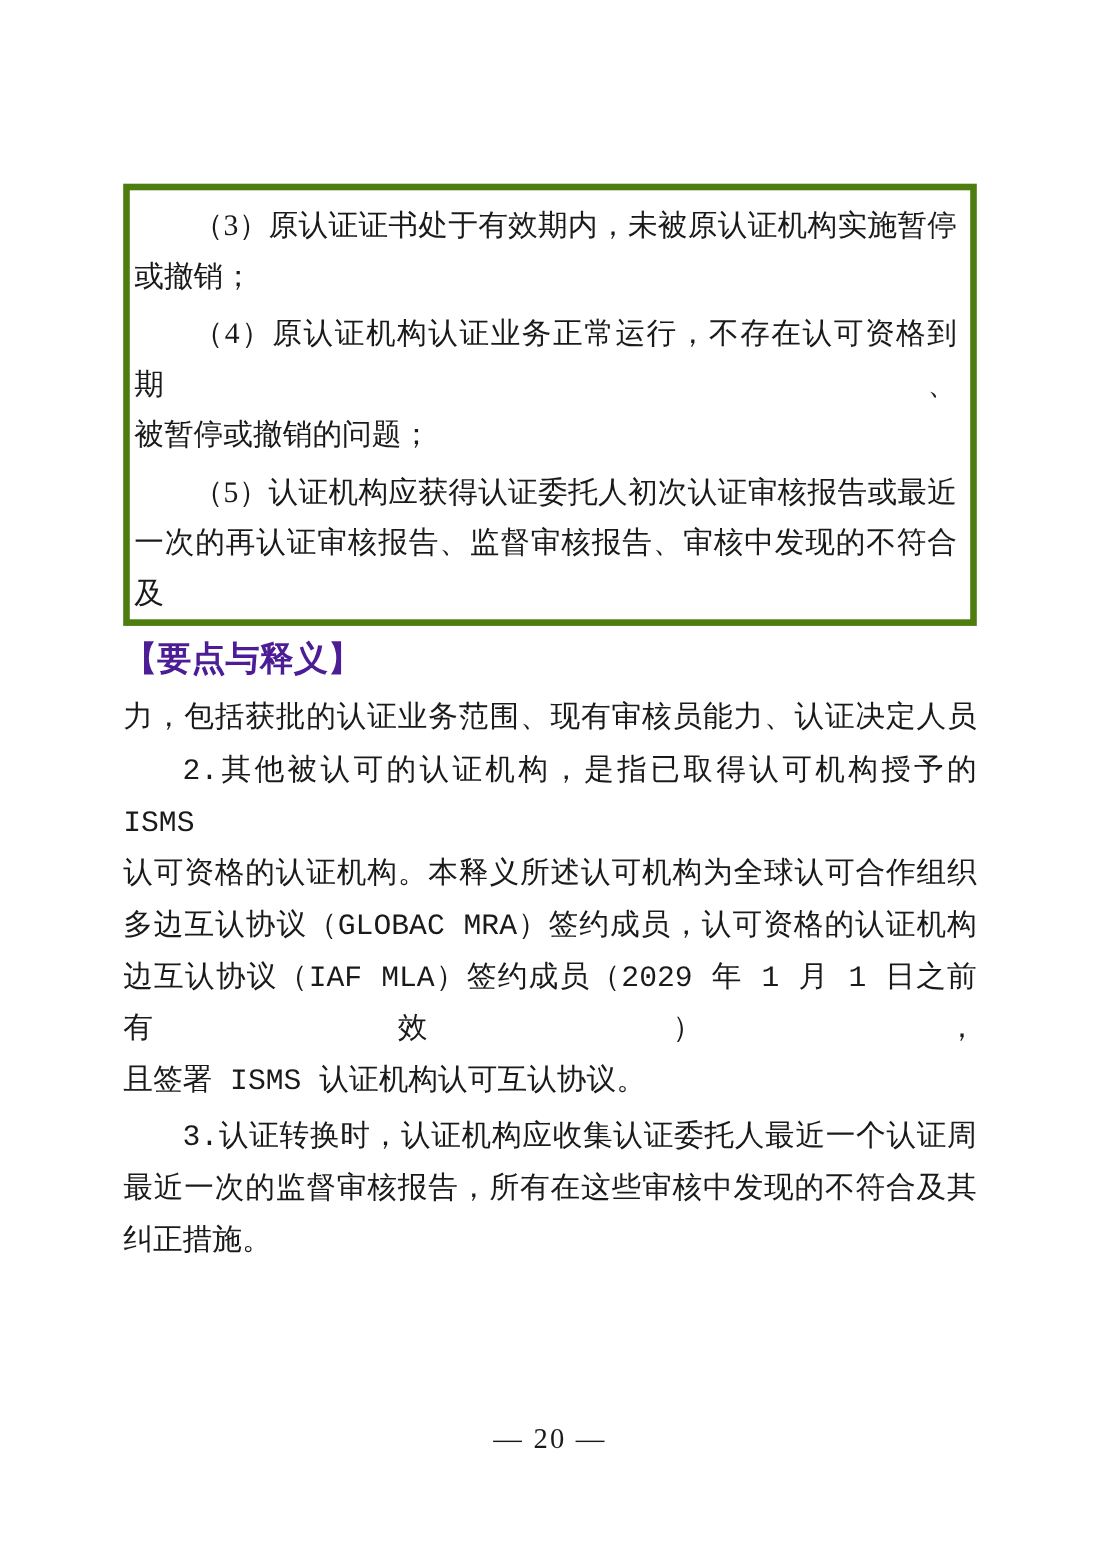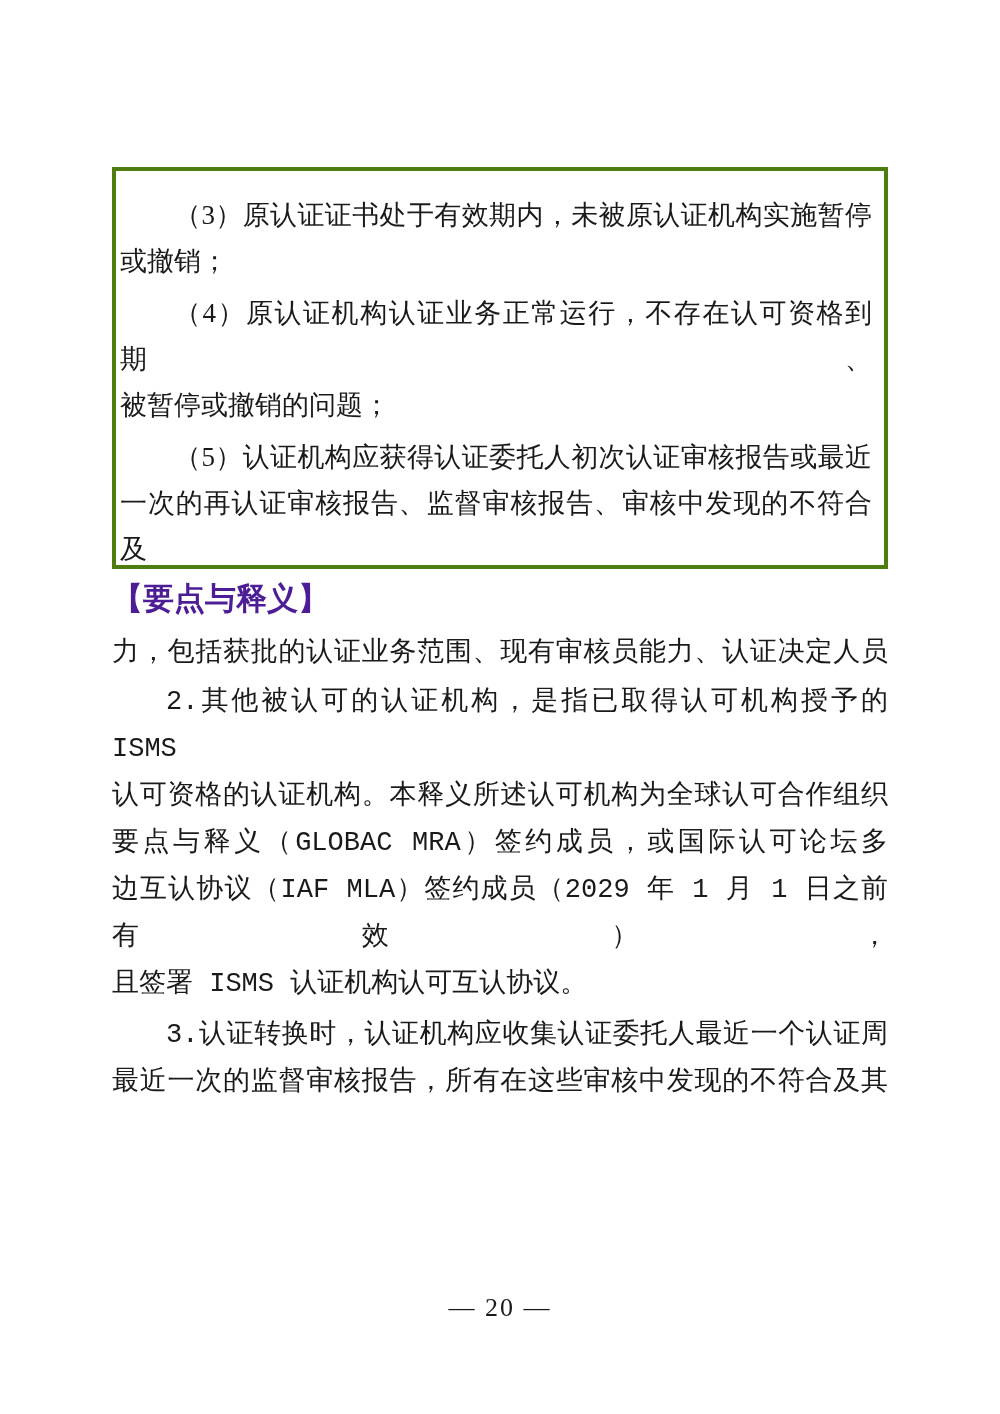--- a/index.html
+++ b/index.html
@@ -17,22 +17,22 @@
     font-family: "Liberation Serif", "DejaVu Serif", serif;
   }
   
   .rulebox {
     position: absolute;
     left: 112px;
     top: 167px;
     width: 776px;
     height: 402px;
     box-sizing: border-box;
-    border: 4px solid #4d7c0f;
-    padding: 21px 12px 0 4px;
+    border: 6px solid #4d7c0f;
+    padding: 9px 12px 0 4px;
     overflow: hidden;
     font-size: 27px;
     line-height: 46px;
   }
   .rulebox .para + .para { margin-top: 6px; }
 
   .line {
     text-align: left;
     white-space: normal;
   }
@@ -103,25 +103,26 @@
 
   <div class="section-header">【要点与释义】</div>
 
   <div class="bodytext">
     <div class="para">
       <div class="line full">力，包括获批的认证业务范围、现有审核员能力、认证决定人员</div>
     </div>
     <div class="para">
       <div class="line full ind">2.其他被认可的认证机构，是指已取得认可机构授予的 ISMS</div>
       <div class="line full">认可资格的认证机构。本释义所述认可机构为全球认可合作组织</div>
-      <div class="line full">要点与释义（GLOBAC MRA）签约成员，或国际认可论坛多</div>
+      <div class="line full">多边互认协议（GLOBAC MRA）签约成员，认可资格的认证机构</div>
       <div class="line full">边互认协议（IAF MLA）签约成员（2029 年 1 月 1 日之前有效），</div>
       <div class="line">且签署 ISMS 认证机构认可互认协议。</div>
     </div>
     <div class="para">
       <div class="line full ind">3.认证转换时，认证机构应收集认证委托人最近一个认证周</div>
       <div class="line full">最近一次的监督审核报告，所有在这些审核中发现的不符合及其</div>
+      <div class="line">纠正措施。</div>
     </div>
   </div>
 
   <div class="page-number">— 20 —</div>
 
 </div>
 
 </body></html>

